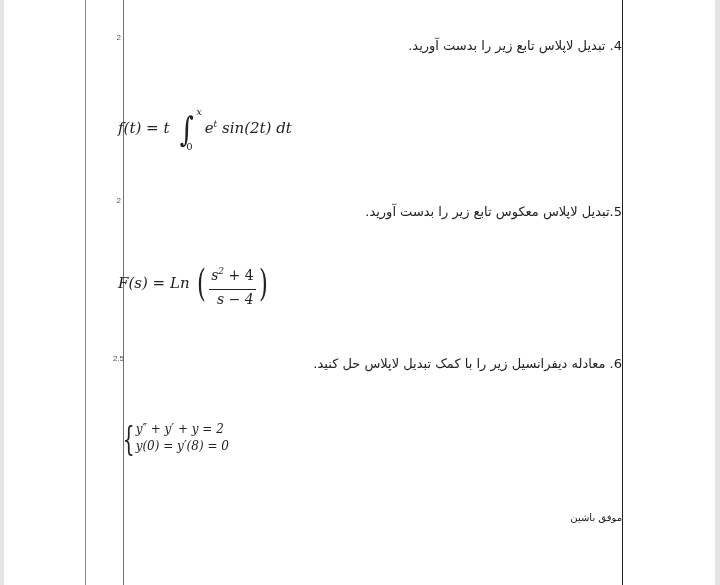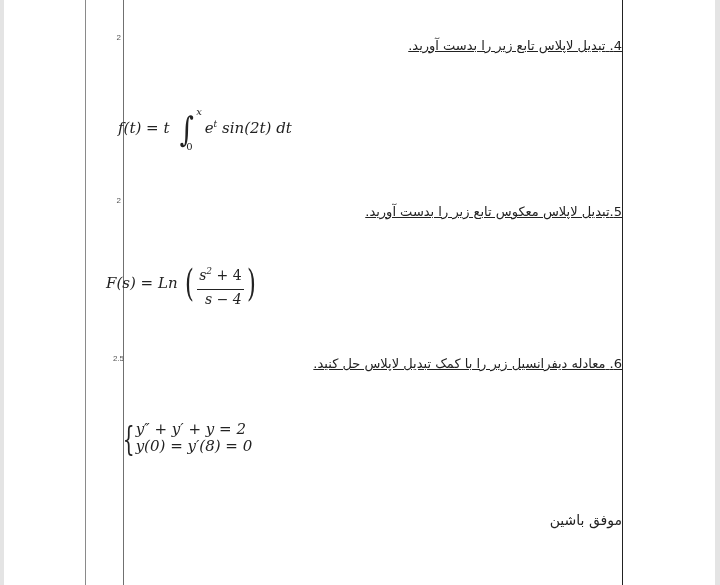--- a/index.html
+++ b/index.html
@@ -14,21 +14,21 @@
     .vline { position: absolute; top: 0; height: 585px; width: 1px; }
     .vline.outer { left: 85px; background: #8a8a8a; }
     .vline.inner { left: 123px; background: #707070; }
     .vline.right { left: 622px; background: #222; }
 
     .score { position: absolute; font-family: "Liberation Sans", sans-serif; font-size: 8px; color: #555; text-align: right; width: 22px; }
 
     .q-text {
       position: absolute; direction: rtl; text-align: right;
       font-family: "DejaVu Sans", sans-serif; font-size: 13px; color: #222;
-      right: 98px; white-space: nowrap; text-decoration: underline;
+      right: 98px; white-space: nowrap;
     }
 
     .math { position: absolute; font-family: "DejaVu Serif", serif; font-style: italic; color: #222; white-space: nowrap; }
     .math .up { font-style: normal; }
 
     
     .integral-wrap { display: inline-flex; align-items: center; vertical-align: middle; position: relative; margin: 0 4px; }
     .integral-sign { font-style: normal; font-size: 34px; line-height: 1; transform: scaleX(0.8); }
     .int-upper { position: absolute; top: -6px; right: -6px; font-size: 10px; }
     .int-lower { position: absolute; bottom: -6px; left: 8px; font-size: 10px; font-style: normal; }
@@ -36,25 +36,25 @@
 
     
     .paren { font-style: normal; font-size: 38px; line-height: 1; transform: scaleX(0.6); display: inline-block; vertical-align: middle; font-weight: 200; }
     .frac { display: inline-flex; flex-direction: column; align-items: center; vertical-align: middle; font-size: 14px; }
     .frac .num { padding: 0 2px; border-bottom: 1px solid #222; line-height: 27px; }
     .frac .den { line-height: 18px; margin-left: 6px; }
 
     
     .system { display: flex; align-items: stretch; }
     .brace { font-style: normal; font-size: 34px; line-height: 1; transform: scaleX(0.55); margin-right: -4px; font-family: "DejaVu Serif", serif; }
-    .system-lines { font-size: 15px; line-height: 17px; display: flex; flex-direction: column; justify-content: center; }
+    .system-lines { font-size: 12px; line-height: 17px; display: flex; flex-direction: column; justify-content: center; }
 
     .closing {
       position: absolute; direction: rtl; text-align: right;
-      font-family: "DejaVu Sans", sans-serif; font-size: 14px; color: #222;
+      font-family: "DejaVu Sans", sans-serif; font-size: 10px; color: #222;
       right: 98px; white-space: nowrap;
     }
   </style>
 </head>
 <body>
 
 <div class="edge-left"></div>
 <div class="edge-right"></div>
 <div class="vline outer"></div>
 <div class="vline inner"></div>
@@ -75,21 +75,21 @@
   </span>
   <span>e</span><sup>t</sup>
   <span>sin(2t) dt</span>
 </div>
 
 <div class="score" style="left:99px; top:196px;">2</div>
 <div class="q-text" style="top:204px;">
   <span>5.</span><span>تبدیل لاپلاس معکوس تابع زیر را بدست آورید.</span>
 </div>
 
-<div class="math" style="left:106px; top:258px; font-size:15px;text-align:center;">
+<div class="math" style="left:118px; top:258px; font-size:15px;text-align:center;">
   <span style="vertical-align:middle;">F(s) = Ln</span>
   <span class="paren">(</span><span class="frac">
     <span class="num"><span>s</span><sup>2</sup><span class="up"> + 4</span></span>
     <span class="den">s − 4</span>
   </span><span class="paren">)</span>
 </div>
 
 <div class="score" style="left:102px; top:354px;">2.5</div>
 <div class="q-text" style="top:356px;margin-left:32px;">
   <span>6.</span>

